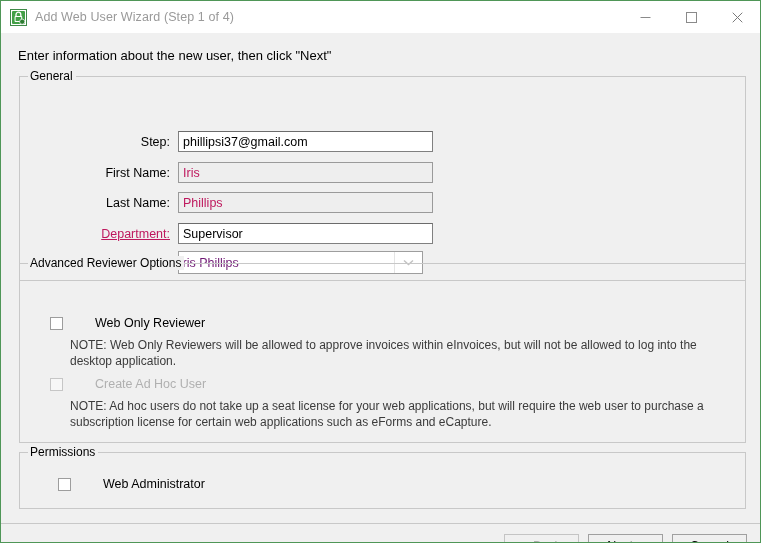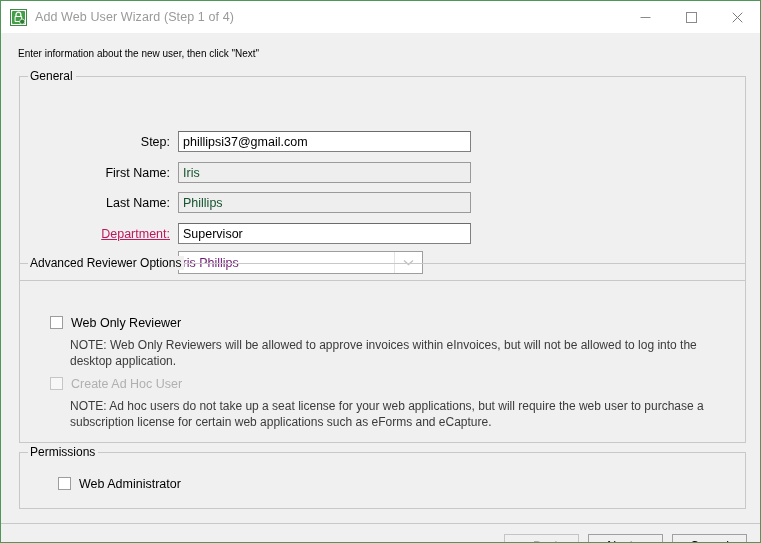--- a/index.html
+++ b/index.html
@@ -69,21 +69,21 @@
     position: relative;
     height: calc(543px - 32px - 2px);
     background: #f0f0f0;
     box-sizing: border-box;
   }
 
   .instruction {
     position: absolute;
     left: 17px;
     top: 15px;
-    font-size: 10px;
+    font-size: 13px;
     color: #000000;
     white-space: nowrap;
   }
 
   
   .groupbox {
     position: absolute;
     border: 1px solid #c8c8c8;
     box-sizing: border-box;
   }
@@ -118,37 +118,37 @@
     box-sizing: border-box;
     width: 148px;
   }
   .field-label.link {
     color: #be185d;
     text-decoration: underline;
     cursor: pointer;
   }
 
   .textbox {
-    width: 293px;
+    width: 255px;
     height: 21px;
     box-sizing: border-box;
     border: 1px solid #808080;
     border-top-color: #6b6b6b;
     background: #ffffff;
     font-family: "Liberation Sans", sans-serif;
     font-size: 12.5px;
     color: #000000;
     padding: 0 16px 0 4px;
     line-height: 19px;
     outline: none;
     display: block;
   }
   .textbox.readonly {
     background: #eeeeee;
-    color: #14532d;
+    color: #be185d;
     border-color: #9a9a9a;
   }
 
   .combobox {
     position: relative;
     width: 245px;
     height: 23px;
     box-sizing: border-box;
     border: 1px solid #9e9e9e;
     background: #ffffff;
@@ -176,20 +176,22 @@
   #row-email      { left: 10px; top: 54px;  }
   #row-first      { left: 10px; top: 85px;  }
   #row-last       { left: 10px; top: 115px; }
   #row-department { left: 10px; top: 146px; }
   #row-link       { left: 10px; top: 175px; }
 
   
   .checkbox-row {
     position: absolute;
     display: flex;
+    align-items: center;
+    gap: 24px;
   }
   .cbx {
     width: 13px;
     height: 13px;
     box-sizing: border-box;
     border: 1px solid #9d9d9d;
     background: #ffffff;
     margin-right: 8px;
     flex: 0 0 auto;
   }

